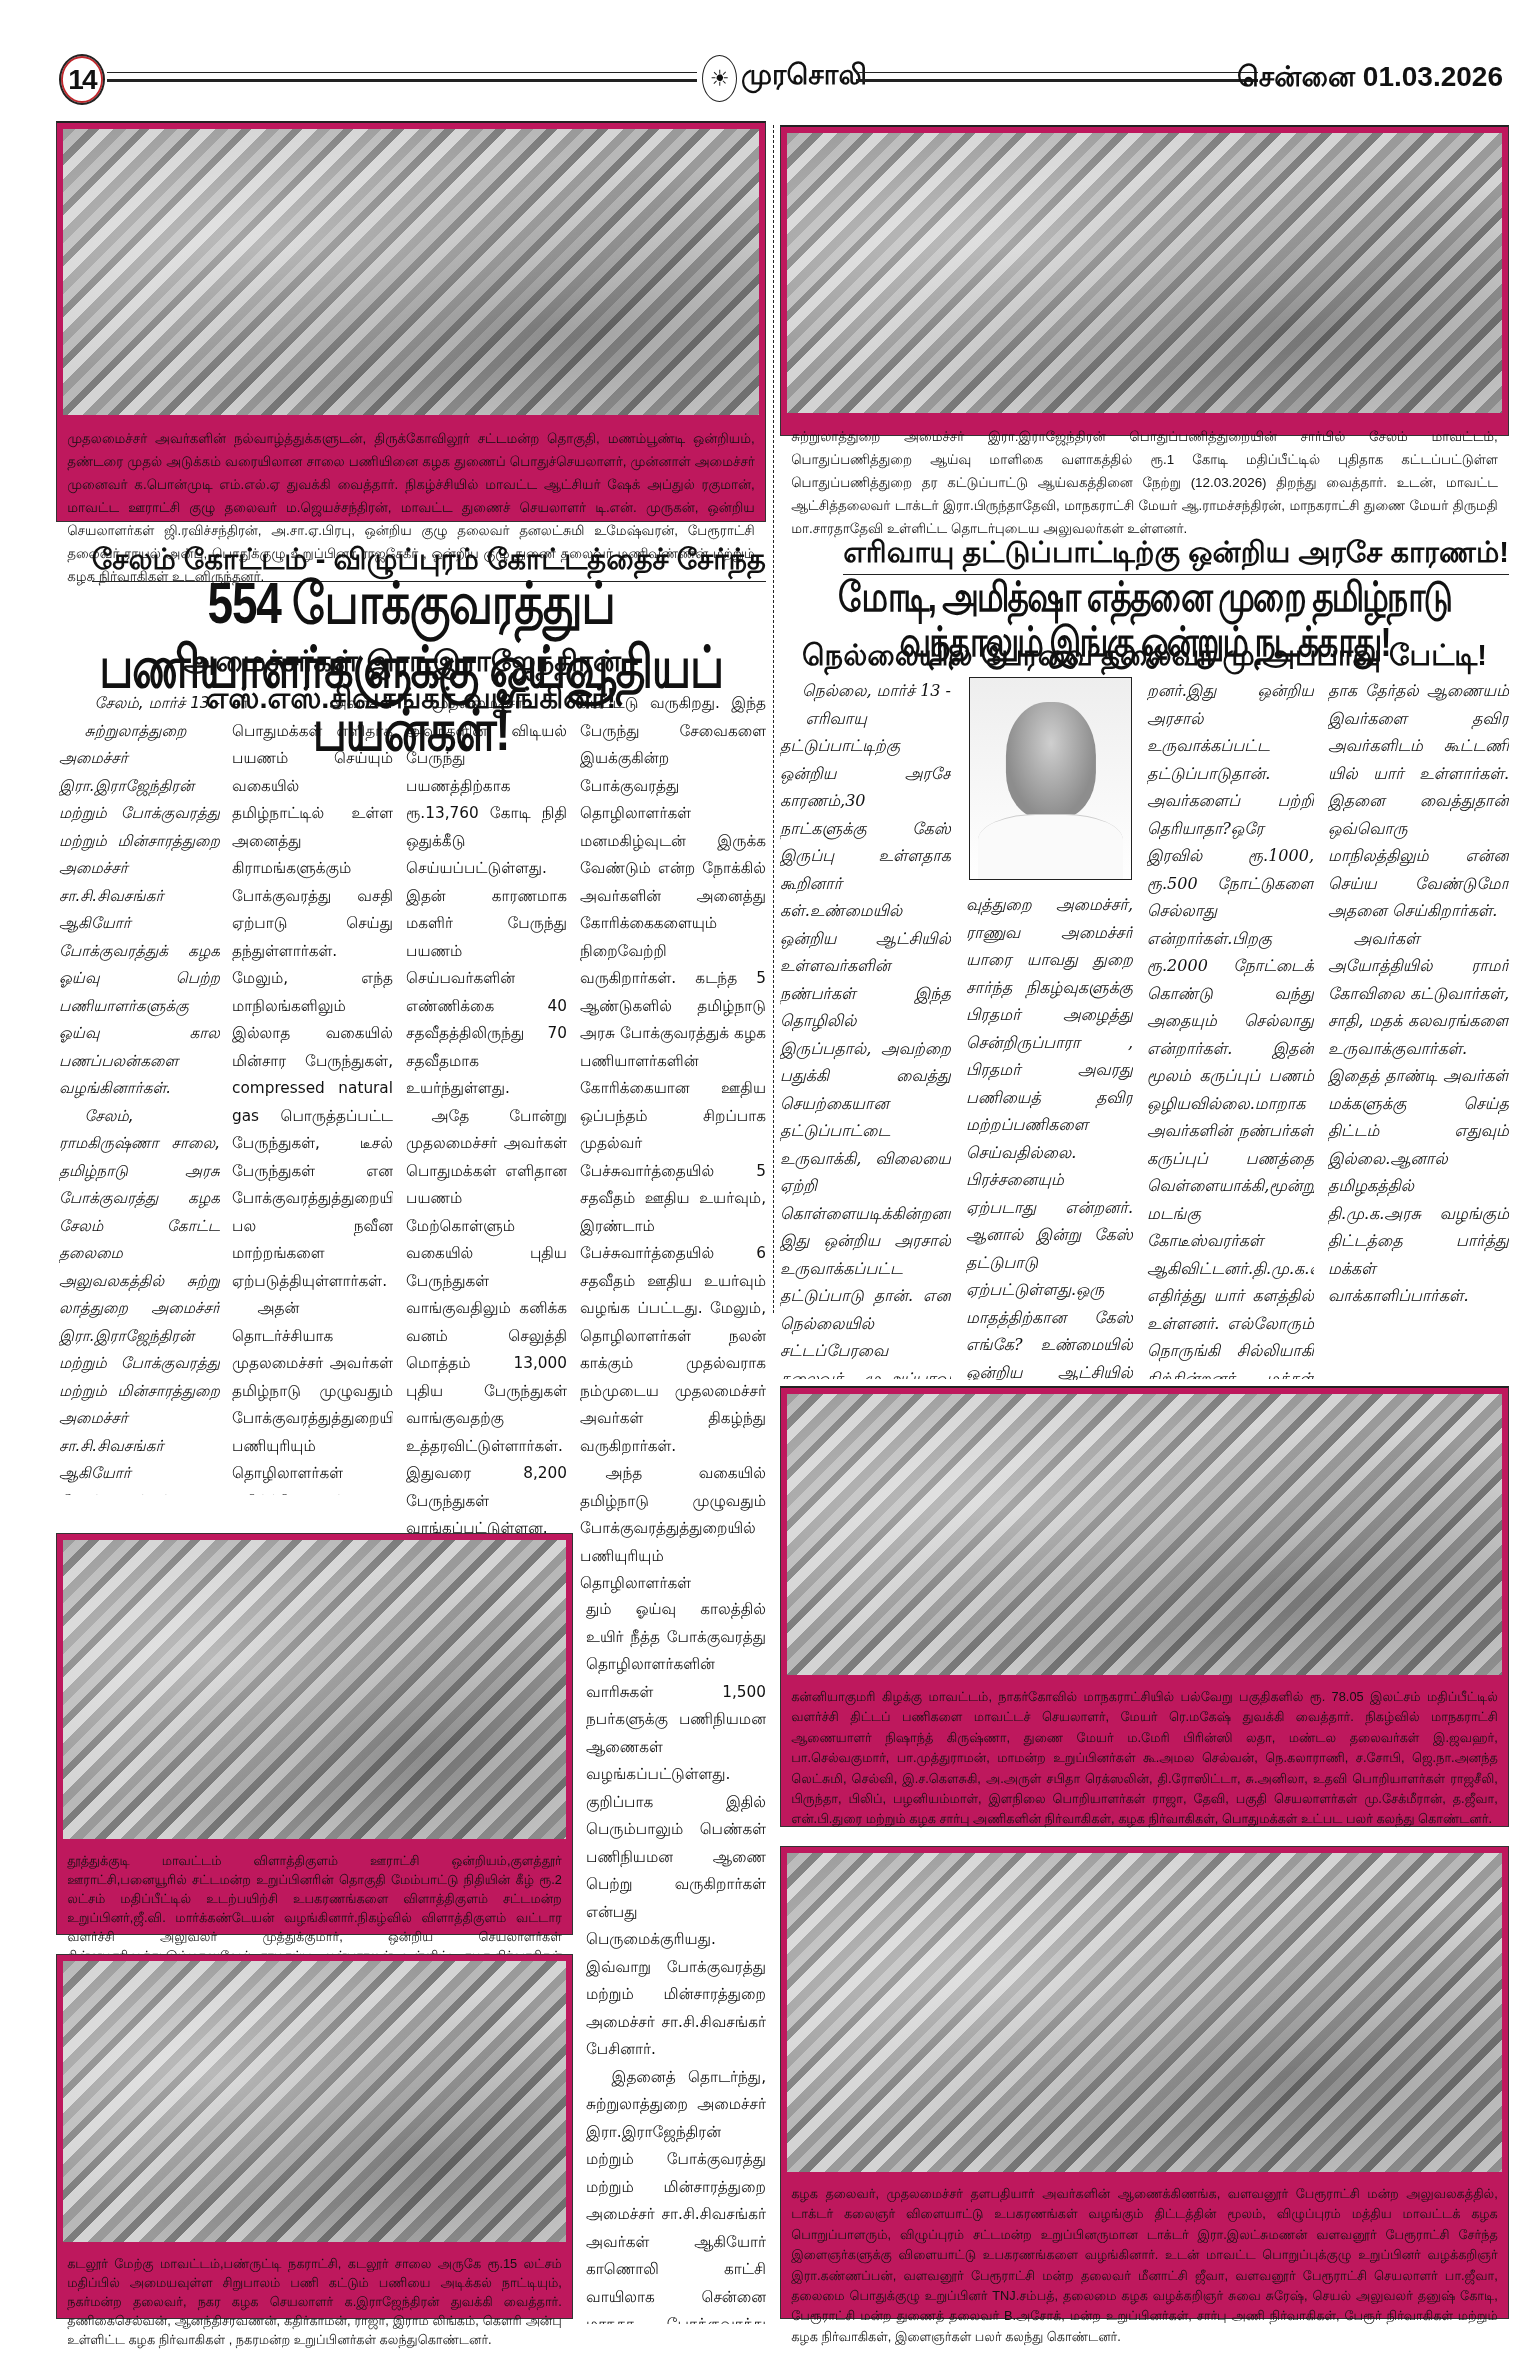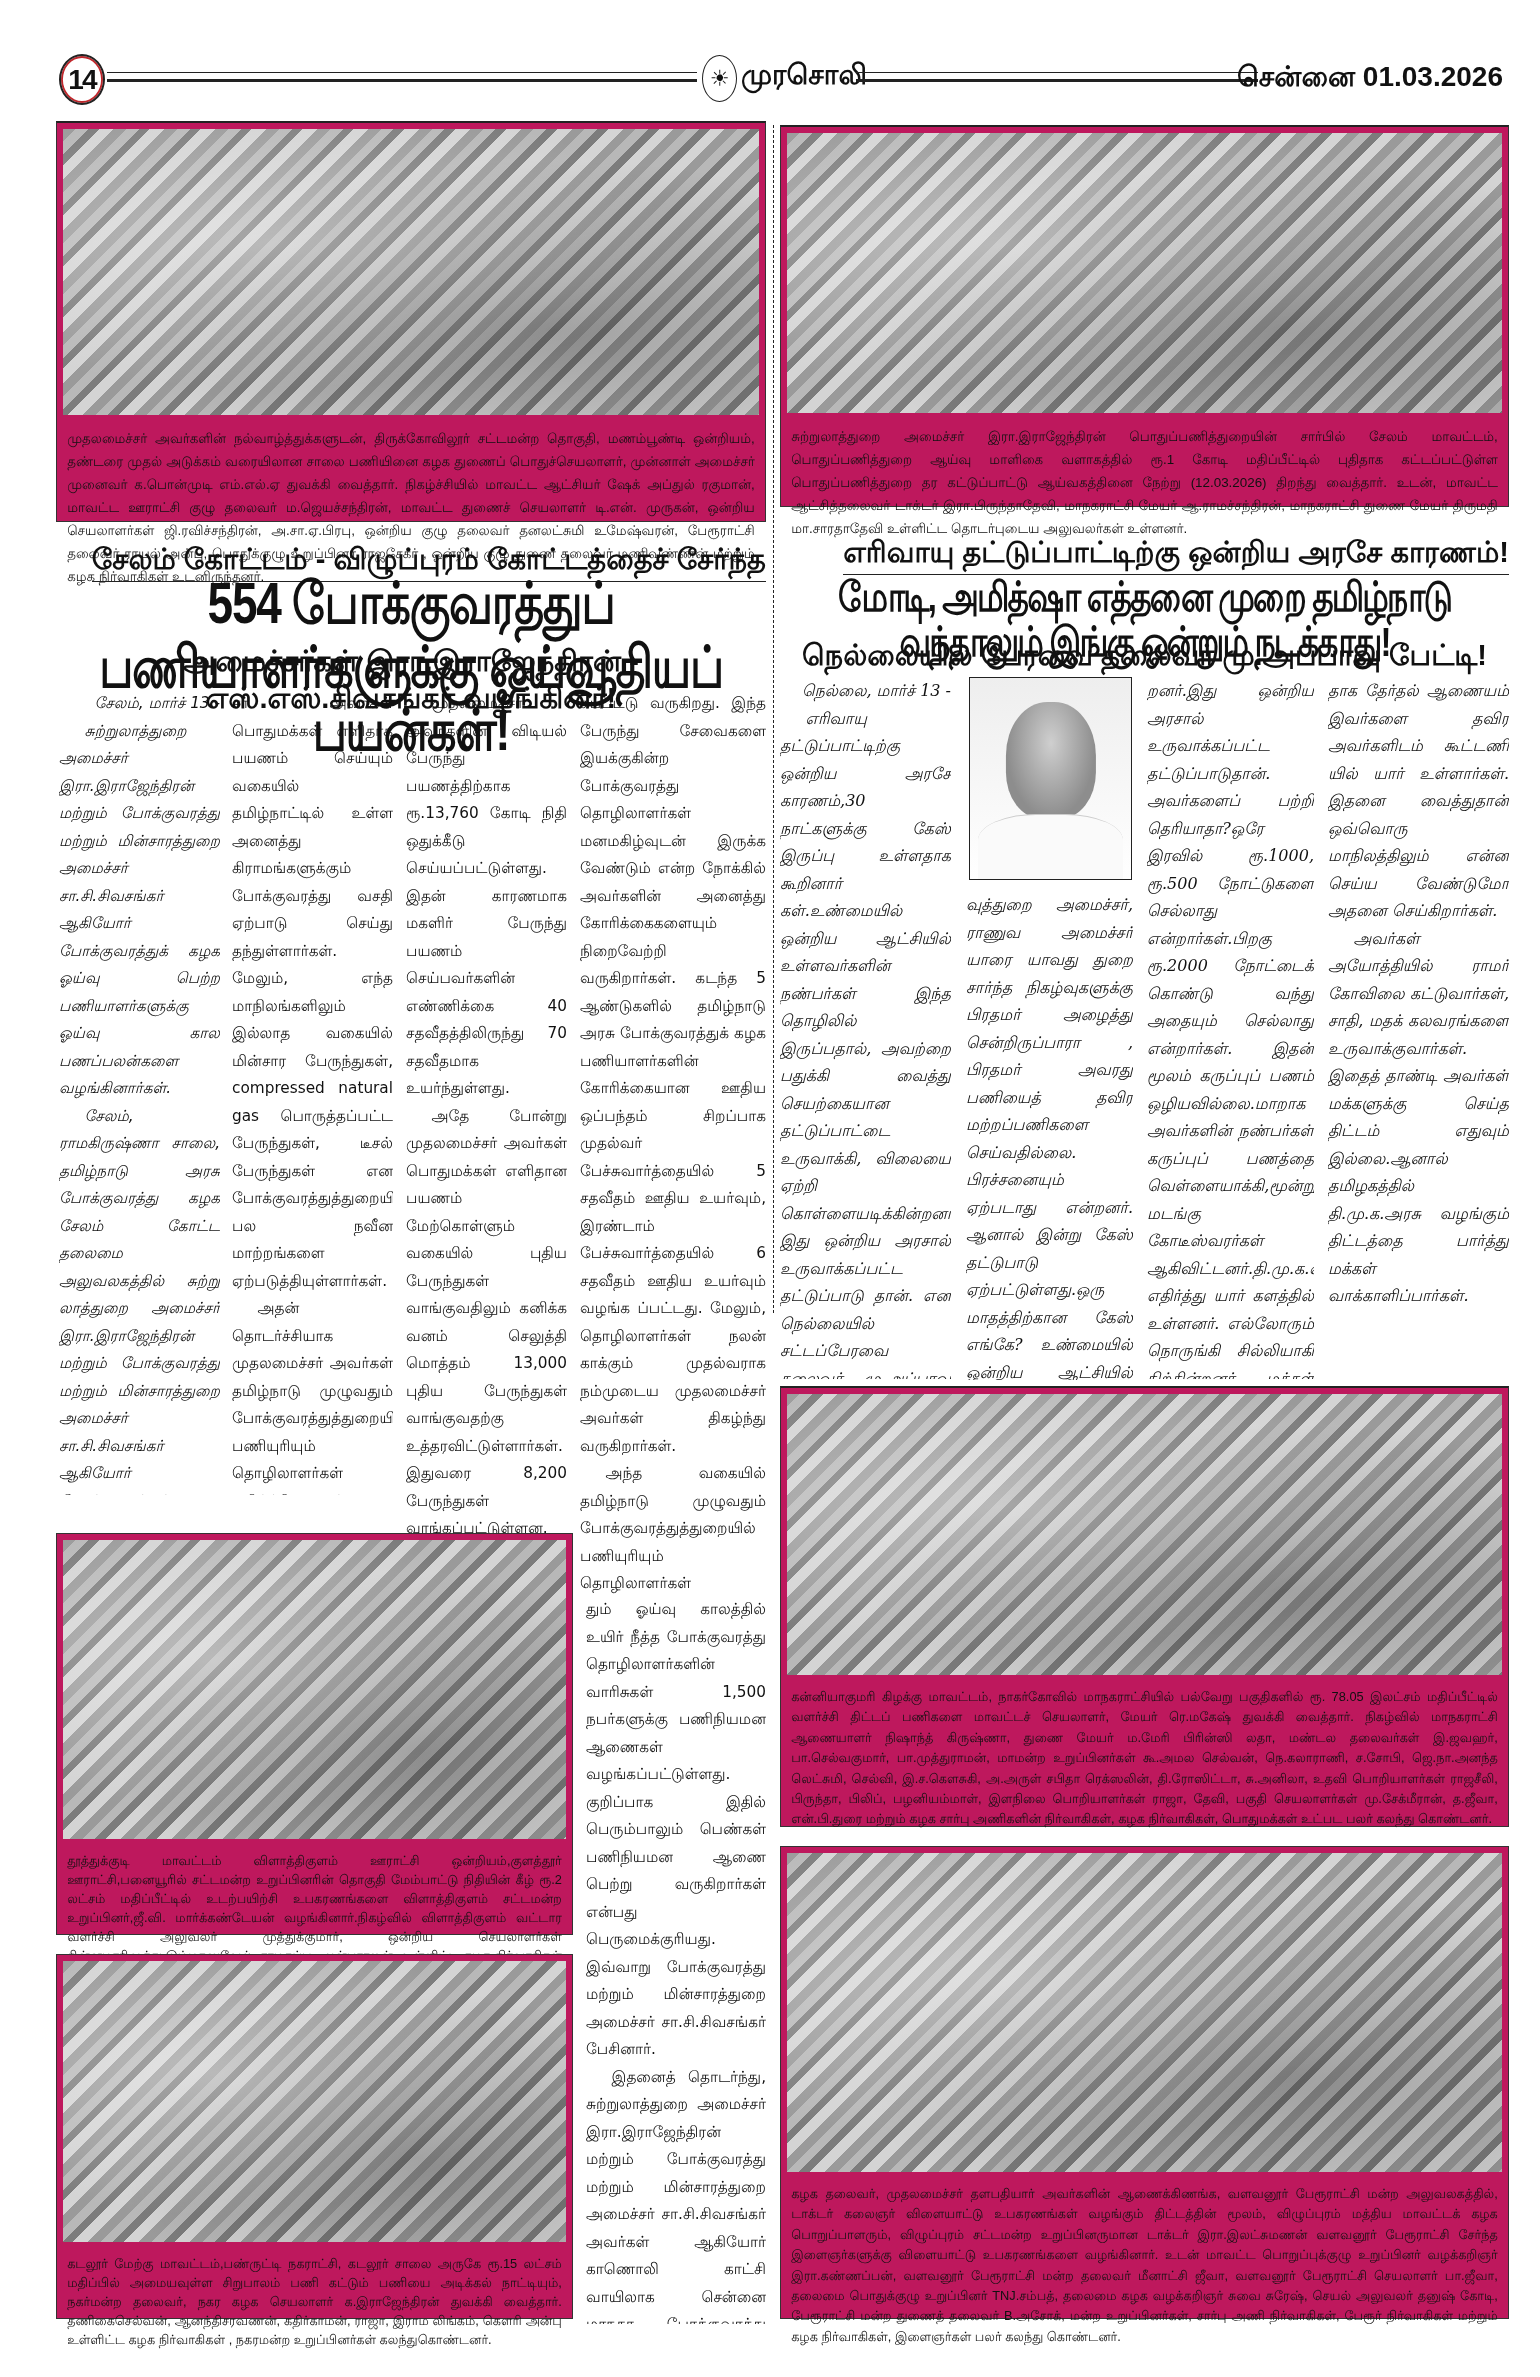--- a/index.html
+++ b/index.html
@@ -39,21 +39,21 @@
 <div class="abs rule" style="left:856px;top:72px;width:402px;"></div>
 <div class="abs dateline">சென்னை 01.03.2026</div>
 
 <div class="abs photo-box" style="left:56px;top:121px;width:710px;height:401px;border-top:2.6px solid #222;">
   <div class="photo" style="margin:6.4px;height:286px;"></div>
   <div class="caption">முதலமைச்சர் அவர்களின் நல்வாழ்த்துக்களுடன், திருக்கோவிலூர் சட்டமன்ற தொகுதி, மணம்பூண்டி ஒன்றியம், தண்டரை முதல் அடுக்கம் வரையிலான சாலை பணியினை கழக துணைப் பொதுச்செயலாளர், முன்னாள் அமைச்சர் முனைவர் க.பொன்முடி எம்.எல்.ஏ துவக்கி வைத்தார். நிகழ்ச்சியில் மாவட்ட ஆட்சியர் ஷேக் அப்துல் ரகுமான், மாவட்ட ஊராட்சி குழு தலைவர் ம.ஜெயச்சந்திரன், மாவட்ட துணைச் செயலாளர் டி.என். முருகன், ஒன்றிய செயலாளர்கள் ஜி.ரவிச்சந்திரன், அ.சா.ஏ.பிரபு, ஒன்றிய குழு தலைவர் தனலட்சுமி உமேஷ்வரன், பேரூராட்சி தலைவர் ராயல் அன்பு, பொதுக்குழு உறுப்பினர் ராஜசேகர் , ஒன்றிய குழு துணை தலைவர் மணிவண்ணன் மற்றும் கழக நிர்வாகிகள் உடனிருந்தனர்.</div>
 </div>
 
 <div class="abs vdash" style="left:773px;top:125px;height:1188px;"></div>
 
-<div class="abs photo-box" style="left:780px;top:125px;width:729px;height:382px;border-top:2.6px solid #222;">
+<div class="abs photo-box" style="left:780px;top:125px;width:729px;height:311px;border-top:2.6px solid #222;">
   <div class="photo" style="margin:6.4px;height:280px;"></div>
   <div class="caption">சுற்றுலாத்துறை அமைச்சர் இரா.இராஜேந்திரன் பொதுப்பணித்துறையின் சார்பில் சேலம் மாவட்டம், பொதுப்பணித்துறை ஆய்வு மாளிகை வளாகத்தில் ரூ.1 கோடி மதிப்பீட்டில் புதிதாக கட்டப்பட்டுள்ள பொதுப்பணித்துறை தர கட்டுப்பாட்டு ஆய்வகத்தினை நேற்று (12.03.2026) திறந்து வைத்தார். உடன், மாவட்ட ஆட்சித்தலைவர் டாக்டர் இரா.பிருந்தாதேவி, மாநகராட்சி மேயர் ஆ.ராமச்சந்திரன், மாநகராட்சி துணை மேயர் திருமதி மா.சாரதாதேவி உள்ளிட்ட தொடர்புடைய அலுவலர்கள் உள்ளனர்.</div>
 </div>
 
 <div class="abs kicker" style="left:56px;top:543px;width:710px;"><span>சேலம் கோட்டம் - விழுப்புரம் கோட்டத்தைச் சேர்ந்த</span></div>
 <div class="abs headline" style="left:56px;top:591px;width:710px;">554 போக்குவரத்துப் பணியாளர்களுக்கு ஓய்வூதியப் பயன்கள்!</div>
 <div class="abs subhead" style="left:56px;top:645px;width:710px;">அமைச்சர்கள் இரா.இராஜேந்திரன் - எஸ்.எஸ்.சிவசங்கர் வழங்கினர்!</div>
 
 <div class="abs col" style="left:59px;top:690px;width:161px;height:805px;overflow:hidden;font-style:italic;">
   <p class="dl">சேலம், மார்ச் 13 -</p>

